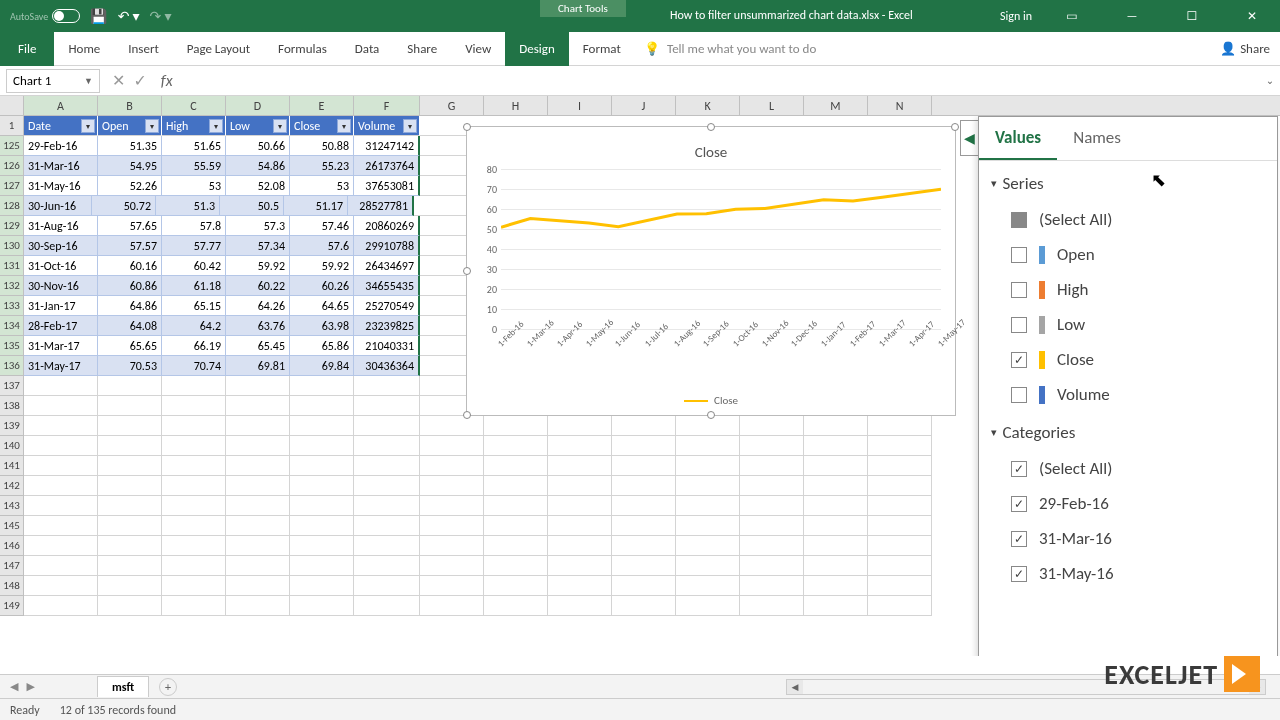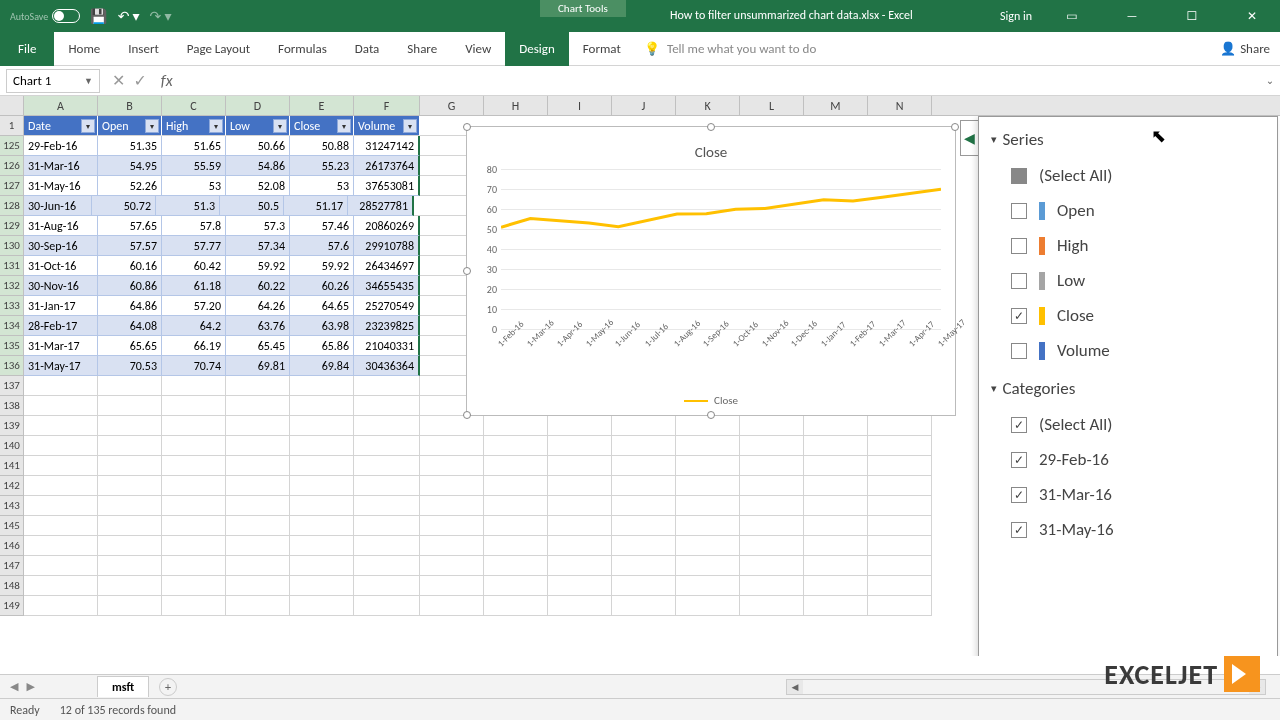--- a/index.html
+++ b/index.html
@@ -357,21 +357,21 @@
         <div class="cell" style="width:64px;background:#fff;border-color:#d4d4d4"></div>
         <div class="cell" style="width:64px;background:#fff;border-color:#d4d4d4"></div>
         <div class="cell" style="width:64px;background:#fff;border-color:#d4d4d4"></div>
         <div class="cell" style="width:64px;background:#fff;border-color:#d4d4d4"></div>
         <div class="cell" style="width:64px;background:#fff;border-color:#d4d4d4"></div>
       </div>
       <div class="row tb-row odd">
         <div class="row-h sel">133</div>
     <div class="cell txt" style="width:74px">31-Jan-17</div>
     <div class="cell" style="width:64px">64.86</div>
-    <div class="cell" style="width:64px">57.20</div>
+    <div class="cell" style="width:64px">65.15</div>
     <div class="cell" style="width:64px">64.26</div>
     <div class="cell" style="width:64px">64.65</div>
     <div class="cell sel-border-right" style="width:66px">25270549</div>
         <div class="cell" style="width:64px;background:#fff;border-color:#d4d4d4"></div>
         <div class="cell" style="width:64px;background:#fff;border-color:#d4d4d4"></div>
         <div class="cell" style="width:64px;background:#fff;border-color:#d4d4d4"></div>
         <div class="cell" style="width:64px;background:#fff;border-color:#d4d4d4"></div>
         <div class="cell" style="width:64px;background:#fff;border-color:#d4d4d4"></div>
         <div class="cell" style="width:64px;background:#fff;border-color:#d4d4d4"></div>
         <div class="cell" style="width:64px;background:#fff;border-color:#d4d4d4"></div>
@@ -683,20 +683,24 @@
       </div>
     <div class="legend">
       <span class="legend-line"></span>
       <span>Close</span>
     </div>
   </div>
 
   <div class="chart-filter-flyout">◀</div>
 
   <div class="filter-pane">
+    <div class="filter-tabs">
+      <div class="filter-tab active">Values</div>
+      <div class="filter-tab">Names</div>
+    </div>
     <div class="filter-section" style="position:relative">
       <div class="section-hdr">
         <span class="tri">▾</span>
         <span>Series</span>
       </div>
       <div class="cursor-arrow" style="left:172px; top:8px">⬉</div>
       <div class="filter-item">
         <span class="chk mixed"></span>
         <span>(Select All)</span>
       </div>

